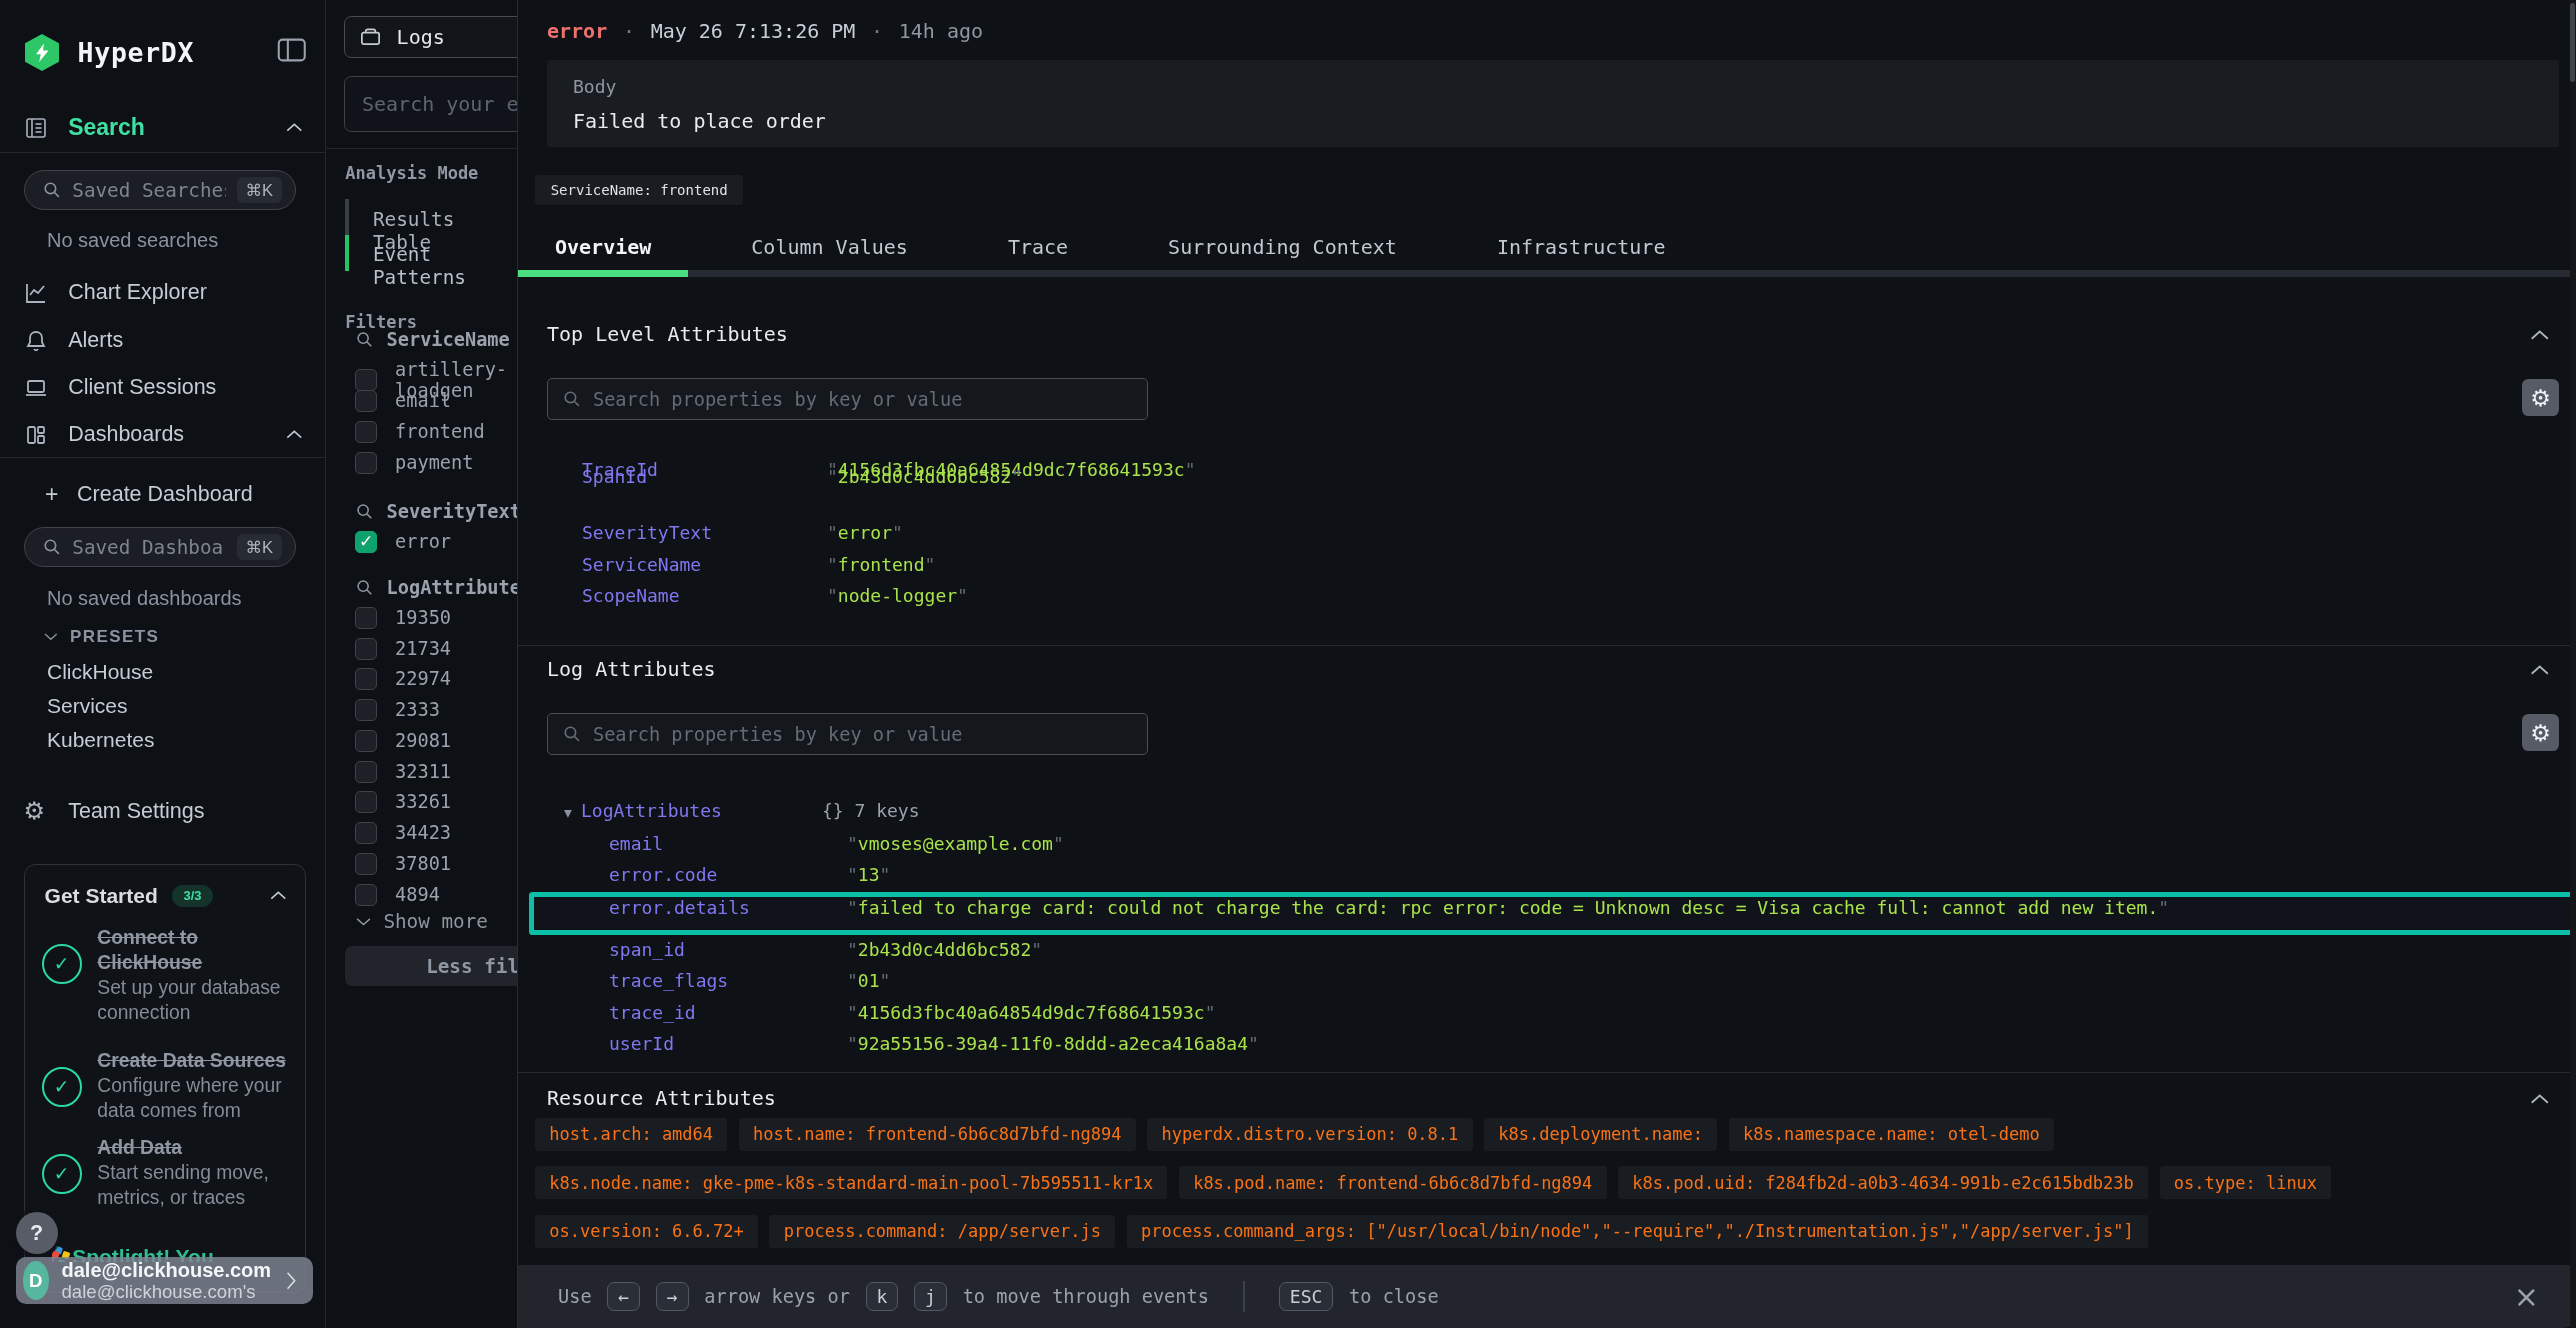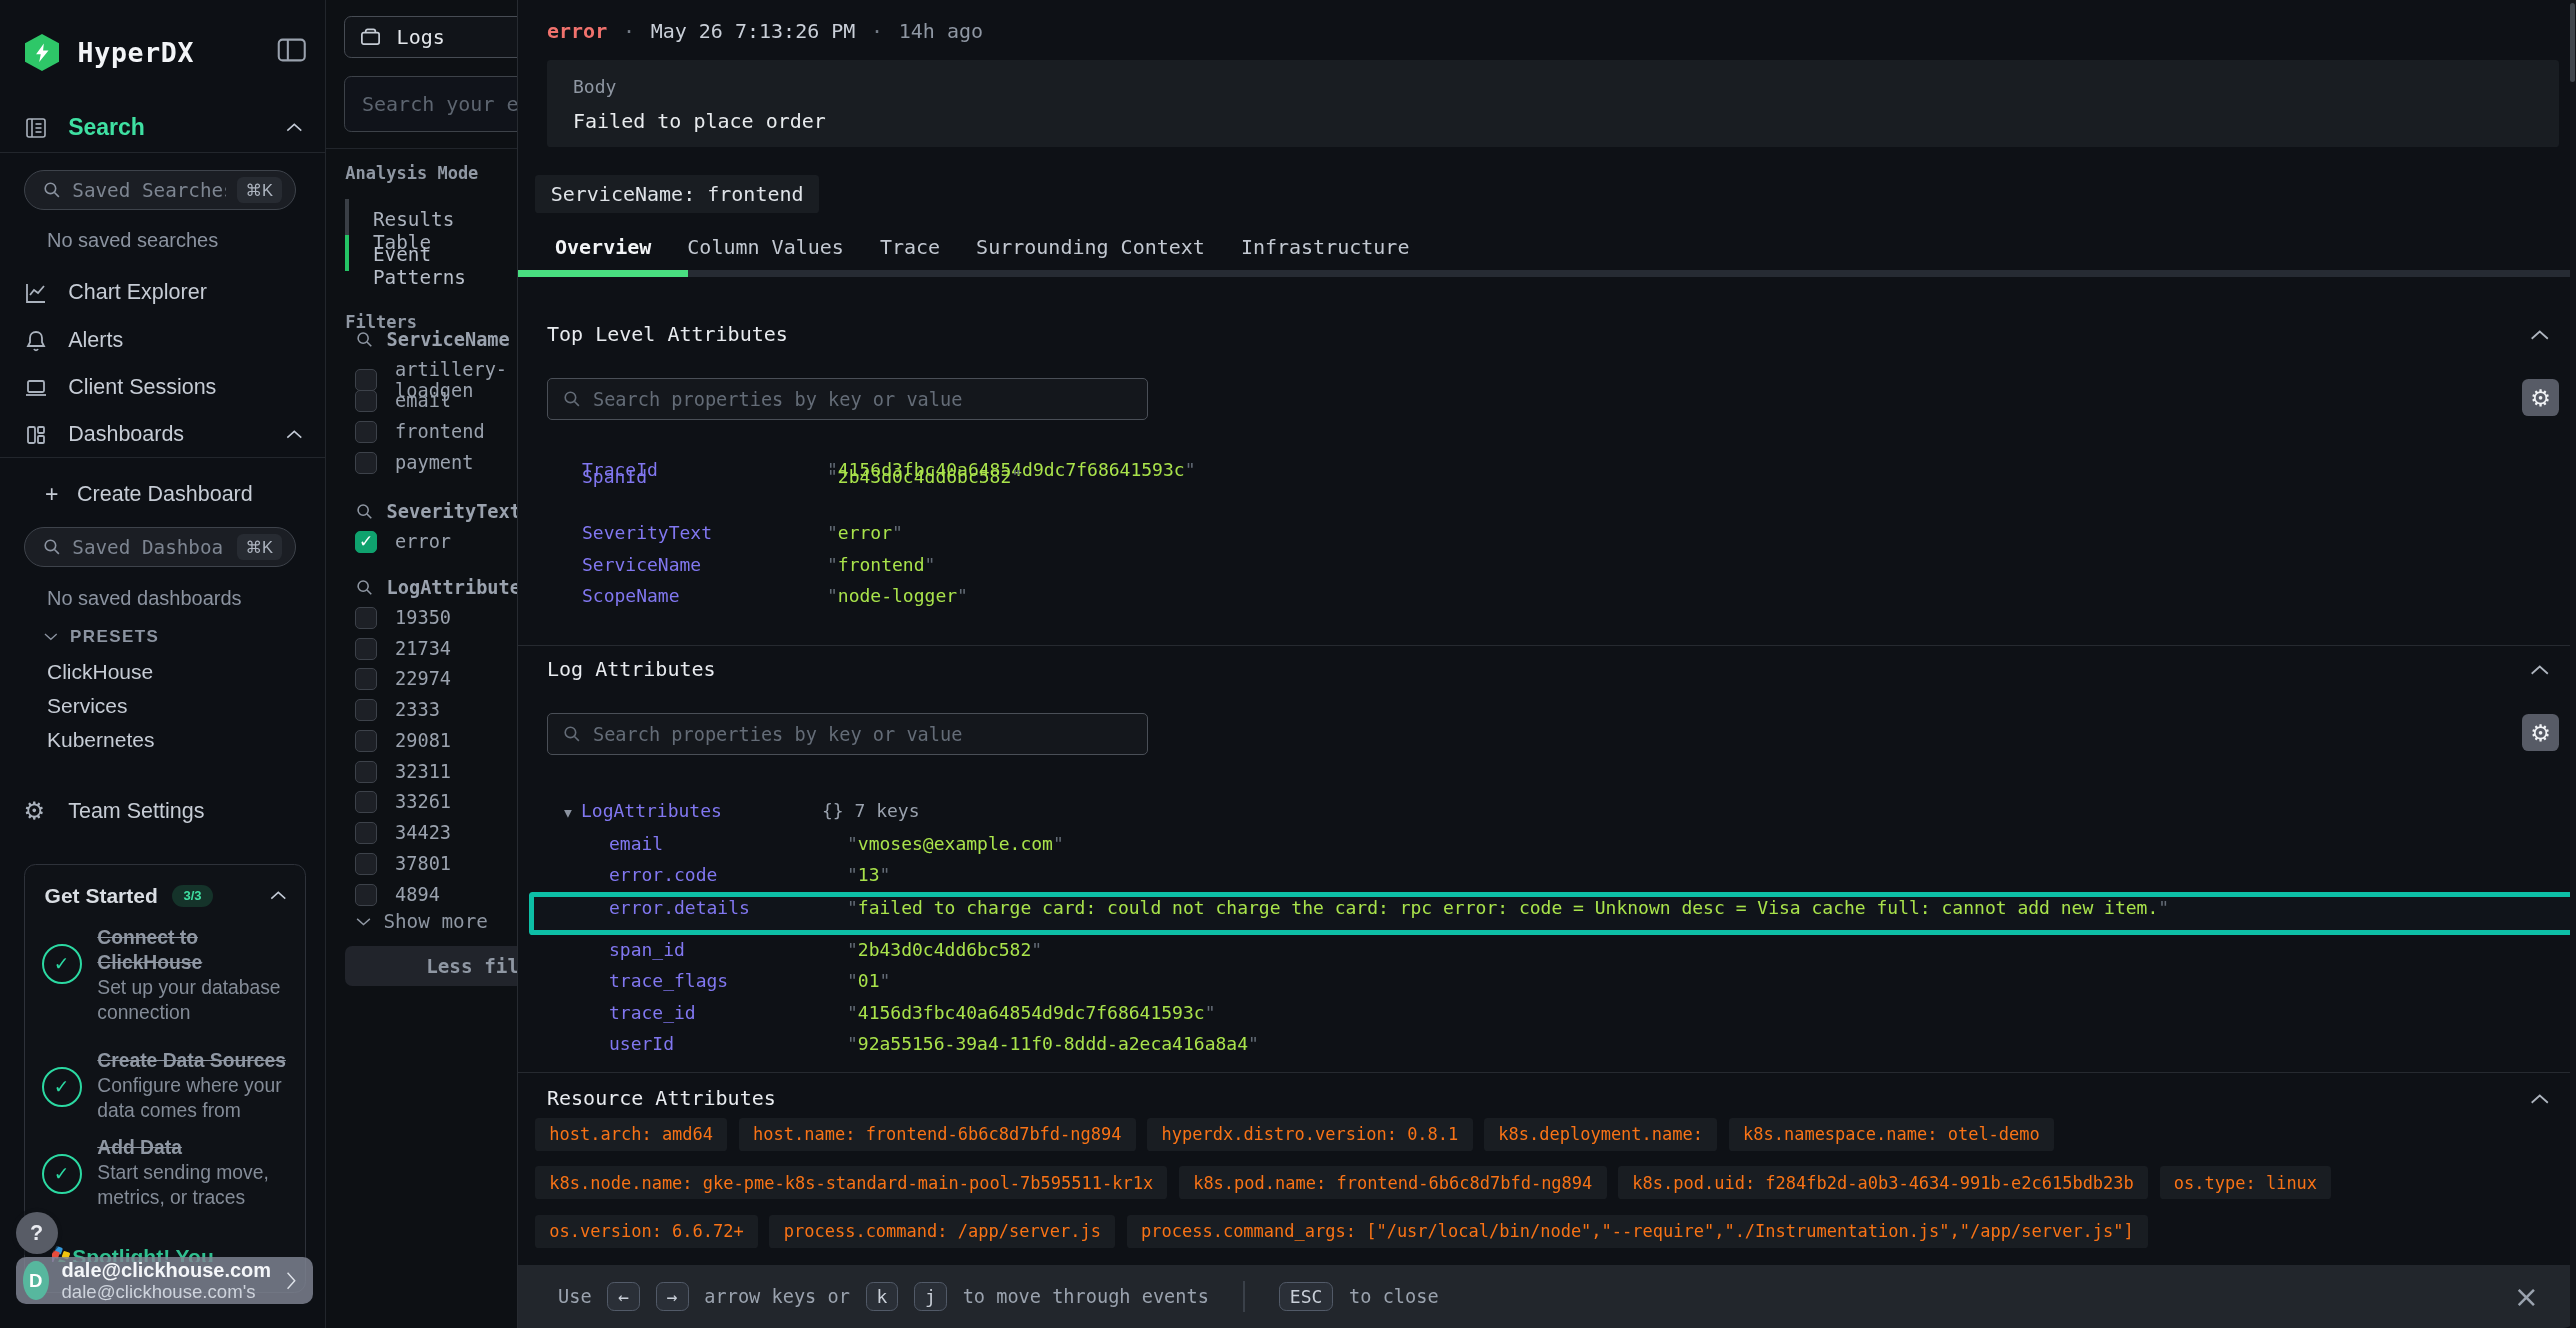--- a/index.html
+++ b/index.html
@@ -94,22 +94,22 @@
     background:#0e1116; border-left:0.7px solid #272b31; overflow:hidden; }
   #evt-header { position:absolute; left:29px; top:18.6px; display:flex; gap:15.7px; font-size:20px; }
   #evt-sev { color:#f1726d; font-weight:bold; }
   .dot-sep { color:#737b86; }
   #evt-time { color:#c9cfd8; }
   #evt-rel { color:#8f97a3; }
   #body-card { position:absolute; left:29px; right:17px; top:60px; height:87px; background:#191d22; border-radius:3.6px; }
   #body-label { position:absolute; left:26px; top:15.7px; color:#8f97a3; font-size:18px; }
   #body-text { position:absolute; left:26px; top:49px; color:#e8ebee; font-size:20px; }
   #svc-tag { position:absolute; left:17px; top:175px; background:#191d22; border-radius:3.6px;
-    padding:7.2px 15.7px; color:#dfe3e8; font-size:20px; }
-  #tabs { position:absolute; left:37px; top:235px; display:flex; gap:36px; font-size:20px; color:#c2c8d1; }
+    padding:7.2px 15.7px; color:#dfe3e8; font-size:14px; }
+  #tabs { position:absolute; left:37px; top:235px; display:flex; gap:100px; font-size:20px; color:#c2c8d1; }
   .tab.active { color:#f2f4f6; font-weight:bold; }
   #tab-track { position:absolute; left:0; right:0; top:270px; height:7.2px; background:#262b33; }
   #tab-active-bar { position:absolute; left:0; top:270px; width:170px; height:7.2px; background:#49de80; }
   .sec-title { position:absolute; left:29px; color:#e8ebef; font-size:20px; }
   .sec-chev { position:absolute; right:26px; color:#aeb5bf; }
   .prop-search { position:absolute; left:29px; width:601px; height:42px; border:1.4px solid #4a4f57;
     border-radius:5px; background:#14171c; display:flex; align-items:center; gap:11.4px; padding:0 14.3px; }
   .prop-search .ph { color:#646c77; font-size:18.6px; white-space:nowrap; }
   .gear-btn { position:absolute; right:17px; width:37px; height:37px; background:#575b66; border-radius:6.4px;
     display:flex; align-items:center; justify-content:center; color:#f0f2f5;

